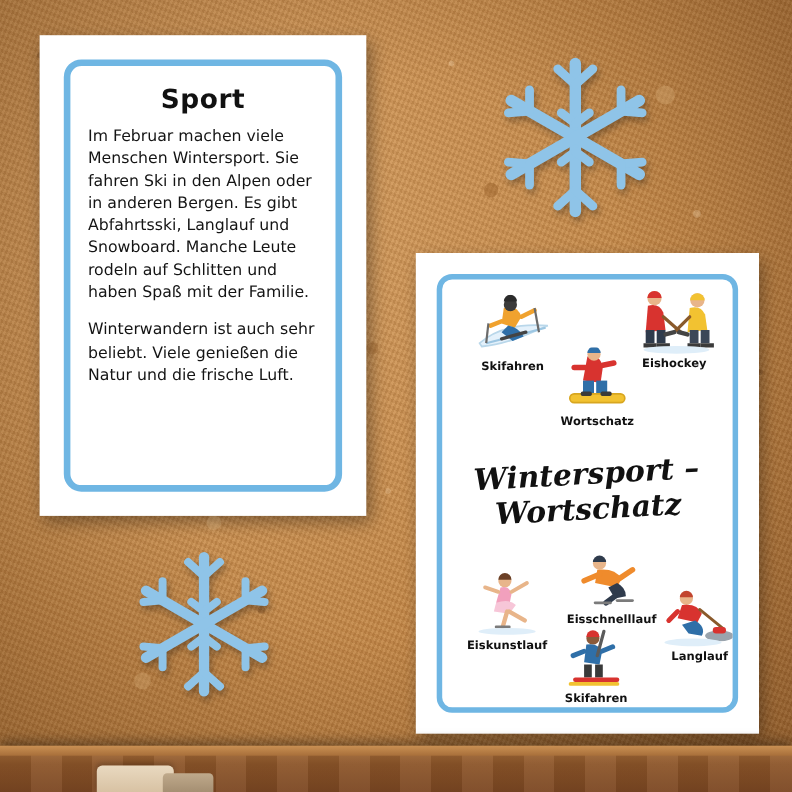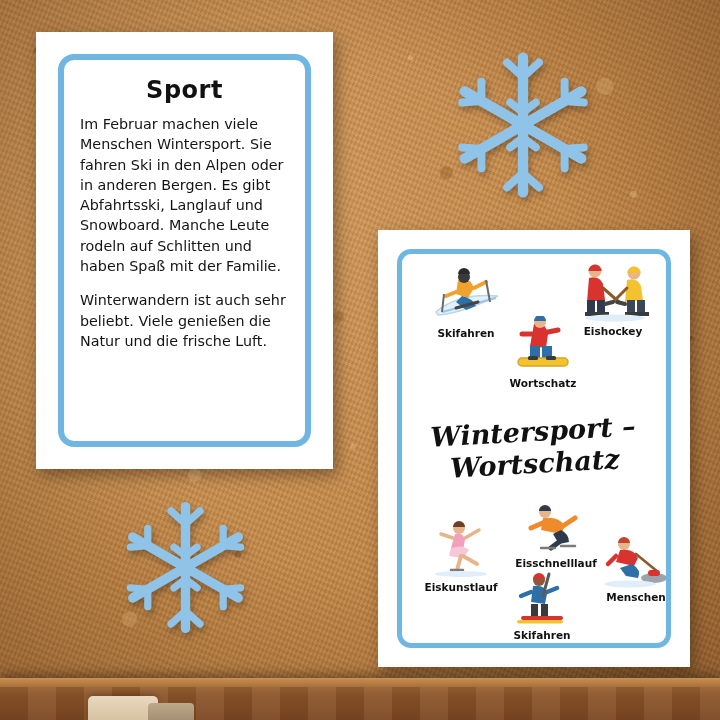--- a/index.html
+++ b/index.html
@@ -387,21 +387,21 @@
           <circle cx="28" cy="12" r="6" fill="#e8b58a"></circle>
           <path d="M22 11 a6 6 0 0 1 12 0 z" fill="#c2452f"></path>
           <path d="M24 18 q14 -2 18 8 l-4 8 -18 -4 z" fill="#d8332f"></path>
           <path d="M36 32 q10 6 6 14 l-12 -2 -6 -8 z" fill="#2f6fa8"></path>
           <path d="M40 22 l22 18" stroke="#8a5a2b" stroke-width="2.6" stroke-linecap="round"></path>
           <path d="M20 24 l-8 8" stroke="#d8332f" stroke-width="4.5" stroke-linecap="round"></path>
           <ellipse cx="58" cy="46" rx="13" ry="5" fill="#9aa4ad"></ellipse>
           <rect x="52" y="38" width="12" height="6" rx="3" fill="#d8332f"></rect>
           <ellipse cx="34" cy="52" rx="26" ry="3.5" fill="#dfeef9"></ellipse>
         </svg>
-        <span class="vocab-label">Menschen</span>
+        <span class="vocab-label">Langlauf</span>
       </div>
 
       <div class="vocab-item" style="left:90px; top:316px; width:100px;">
         <svg class="ill" width="74" height="58" viewBox="0 0 74 58">
           <circle cx="34" cy="10" r="6" fill="#8a5a3a"></circle>
           <path d="M28 9 a6 6 0 0 1 12 0 z" fill="#d8332f"></path>
           <path d="M28 16 q12 -2 14 8 l-2 10 -14 -2 z" fill="#2f6fa8"></path>
           <path d="M26 34 h7 v12 h-7 z" fill="#3a3a3a"></path>
           <path d="M36 34 h7 v12 h-7 z" fill="#3a3a3a"></path>
           <path d="M42 22 l10 -4" stroke="#2f6fa8" stroke-width="4.5" stroke-linecap="round"></path>

